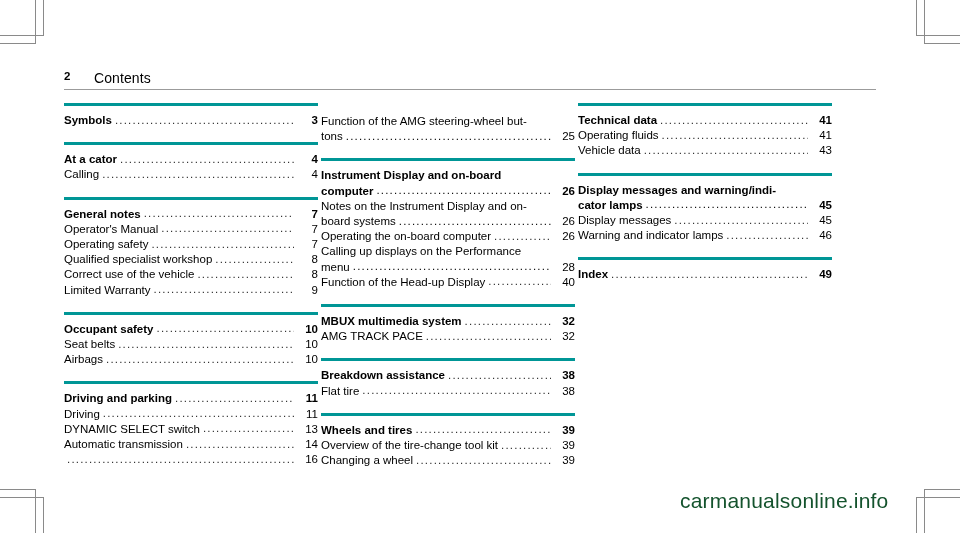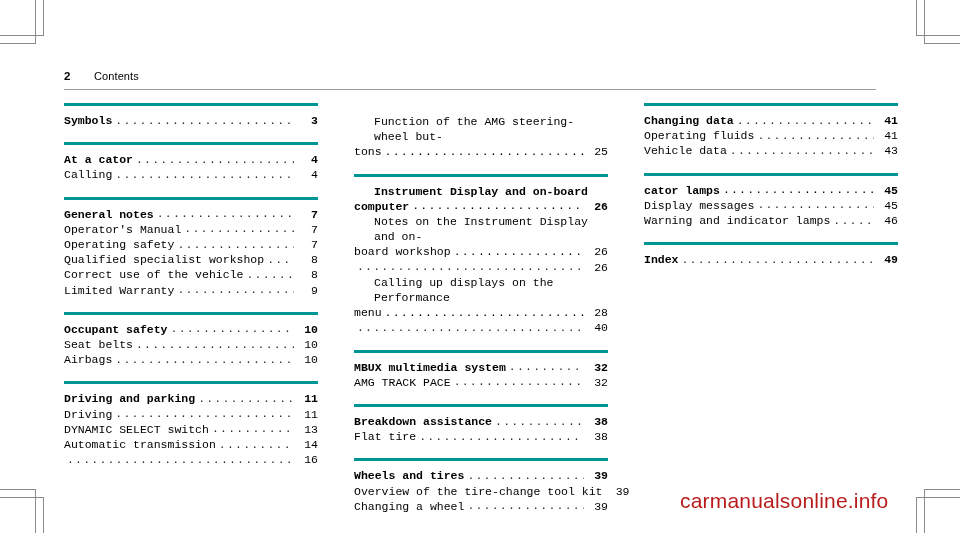--- a/index.html
+++ b/index.html
@@ -57,42 +57,41 @@
     left: 0;
     top: 0;
     font-size: 11.5px;
     font-weight: bold;
     letter-spacing: 0.1px;
   }
   .page-header .head-title {
     position: absolute;
     left: 30px;
     top: 0;
-    font-size: 11px;
+    font-size: 14px;
     font-weight: normal;
     letter-spacing: 0.1px;
   }
   .header-rule {
     position: absolute;
     left: 64px;
     top: 89px;
     width: 812px;
     height: 1px;
     background: #9b9b9b;
   }
 
   
   .columns {
     position: absolute;
     left: 64px;
     top: 103px;
     width: 812px;
     display: flex;
-    gap: 36px;
-    font-family: Liberation Mono, monospace;
+    gap: 3px;
   }
   .col {
     width: 254px;
     flex: 0 0 254px;
   }
 
   .group { margin-bottom: 14px; }
 
   .rule {
     height: 3px;
@@ -126,21 +125,21 @@
     flex: 0 0 22px;
     text-align: right;
     white-space: nowrap;
   }
 
   .entry.head .label,
   .entry.head .pg { font-weight: bold; }
 
   
   .multiline { font-size: 11.5px; line-height: 15.2px; }
-  .multiline .firstline { display: block; margin-left: 20px; }
+  .multiline .firstline { display: block; }
   .multiline.head .firstline { font-weight: bold; }
   .multiline .lastline {
     display: flex;
     align-items: flex-start;
     width: 100%;
   }
   .multiline .lastline .label { white-space: nowrap; flex: 0 0 auto; }
   .multiline .lastline .leader {
     flex: 1 1 auto;
     overflow: hidden;
@@ -317,38 +316,40 @@
           <span class="firstline">Instrument Display and on-board</span>
           <span class="lastline">
             <span class="label">computer</span>
             <span class="leader">........................................................................................................................</span>
             <span class="pg">26</span>
           </span>
         </div>
         <div class="multiline">
           <span class="firstline">Notes on the Instrument Display and on-</span>
           <span class="lastline">
-            <span class="label">board workshop</span>
+            <span class="label">board systems</span>
             <span class="leader">........................................................................................................................</span>
             <span class="pg">26</span>
           </span>
         </div>
         <div class="entry">
+          <span class="label">Operating the on-board computer</span>
           <span class="leader">........................................................................................................................</span>
           <span class="pg">26</span>
         </div>
         <div class="multiline">
           <span class="firstline">Calling up displays on the Performance</span>
           <span class="lastline">
             <span class="label">menu</span>
             <span class="leader">........................................................................................................................</span>
             <span class="pg">28</span>
           </span>
         </div>
         <div class="entry">
+          <span class="label">Function of the Head-up Display</span>
           <span class="leader">........................................................................................................................</span>
           <span class="pg">40</span>
         </div>
       </div>
       <div class="group">
         <div class="rule" style="background: rgb(0, 150, 150);"></div>
         <div class="entry head">
           <span class="label">MBUX multimedia system</span>
           <span class="leader">........................................................................................................................</span>
           <span class="pg">32</span>
@@ -388,38 +389,39 @@
           <span class="label">Changing a wheel</span>
           <span class="leader">........................................................................................................................</span>
           <span class="pg">39</span>
         </div>
       </div>
     </div>
     <div class="col">
       <div class="group">
         <div class="rule" style="background: rgb(0, 150, 150);"></div>
         <div class="entry head">
-          <span class="label">Changing data</span>
+          <span class="label">Technical data</span>
           <span class="leader">........................................................................................................................</span>
           <span class="pg">41</span>
         </div>
         <div class="entry">
           <span class="label">Operating fluids</span>
           <span class="leader">........................................................................................................................</span>
           <span class="pg">41</span>
         </div>
         <div class="entry">
           <span class="label">Vehicle data</span>
           <span class="leader">........................................................................................................................</span>
           <span class="pg">43</span>
         </div>
       </div>
       <div class="group">
         <div class="rule" style="background: rgb(0, 150, 150);"></div>
         <div class="multiline head">
+          <span class="firstline">Display messages and warning/indi-</span>
           <span class="lastline">
             <span class="label">cator lamps</span>
             <span class="leader">........................................................................................................................</span>
             <span class="pg">45</span>
           </span>
         </div>
         <div class="entry">
           <span class="label">Display messages</span>
           <span class="leader">........................................................................................................................</span>
           <span class="pg">45</span>
@@ -434,13 +436,13 @@
         <div class="rule" style="background: rgb(0, 150, 150);"></div>
         <div class="entry head">
           <span class="label">Index</span>
           <span class="leader">........................................................................................................................</span>
           <span class="pg">49</span>
         </div>
       </div>
     </div>
   </div>
 
-<div class="watermark" style="color: #b91c1c;">carmanualsonline.info</div>
+<div class="watermark" style="color: #14532d;">carmanualsonline.info</div>
 
 </body></html>

